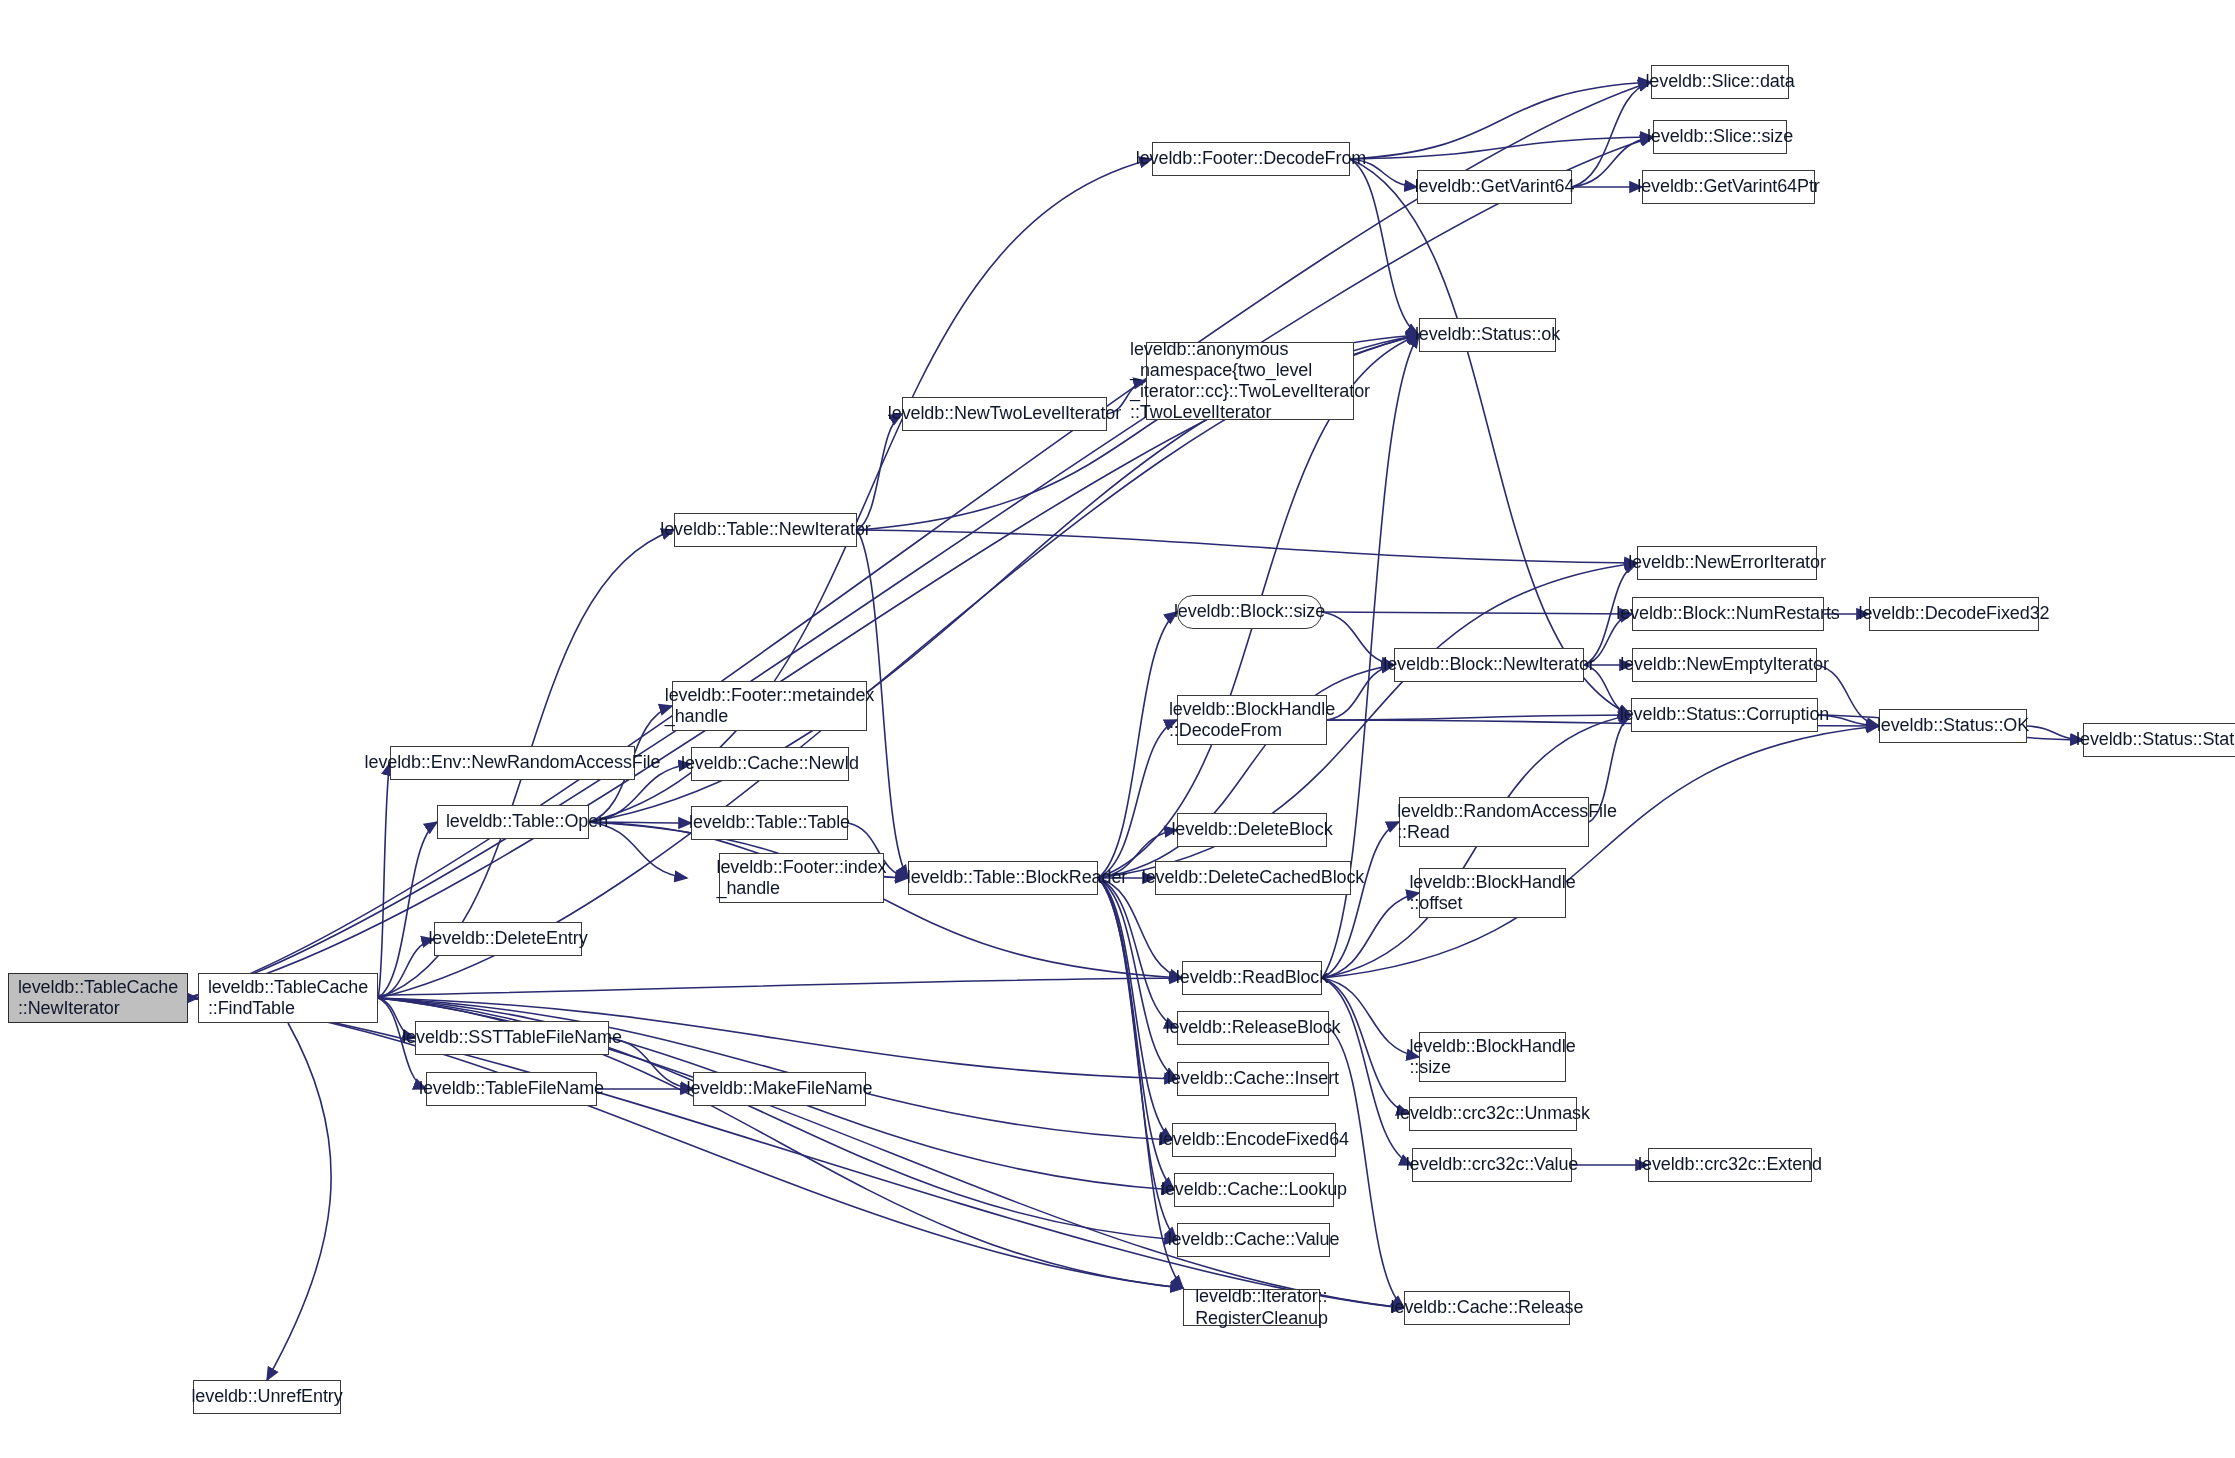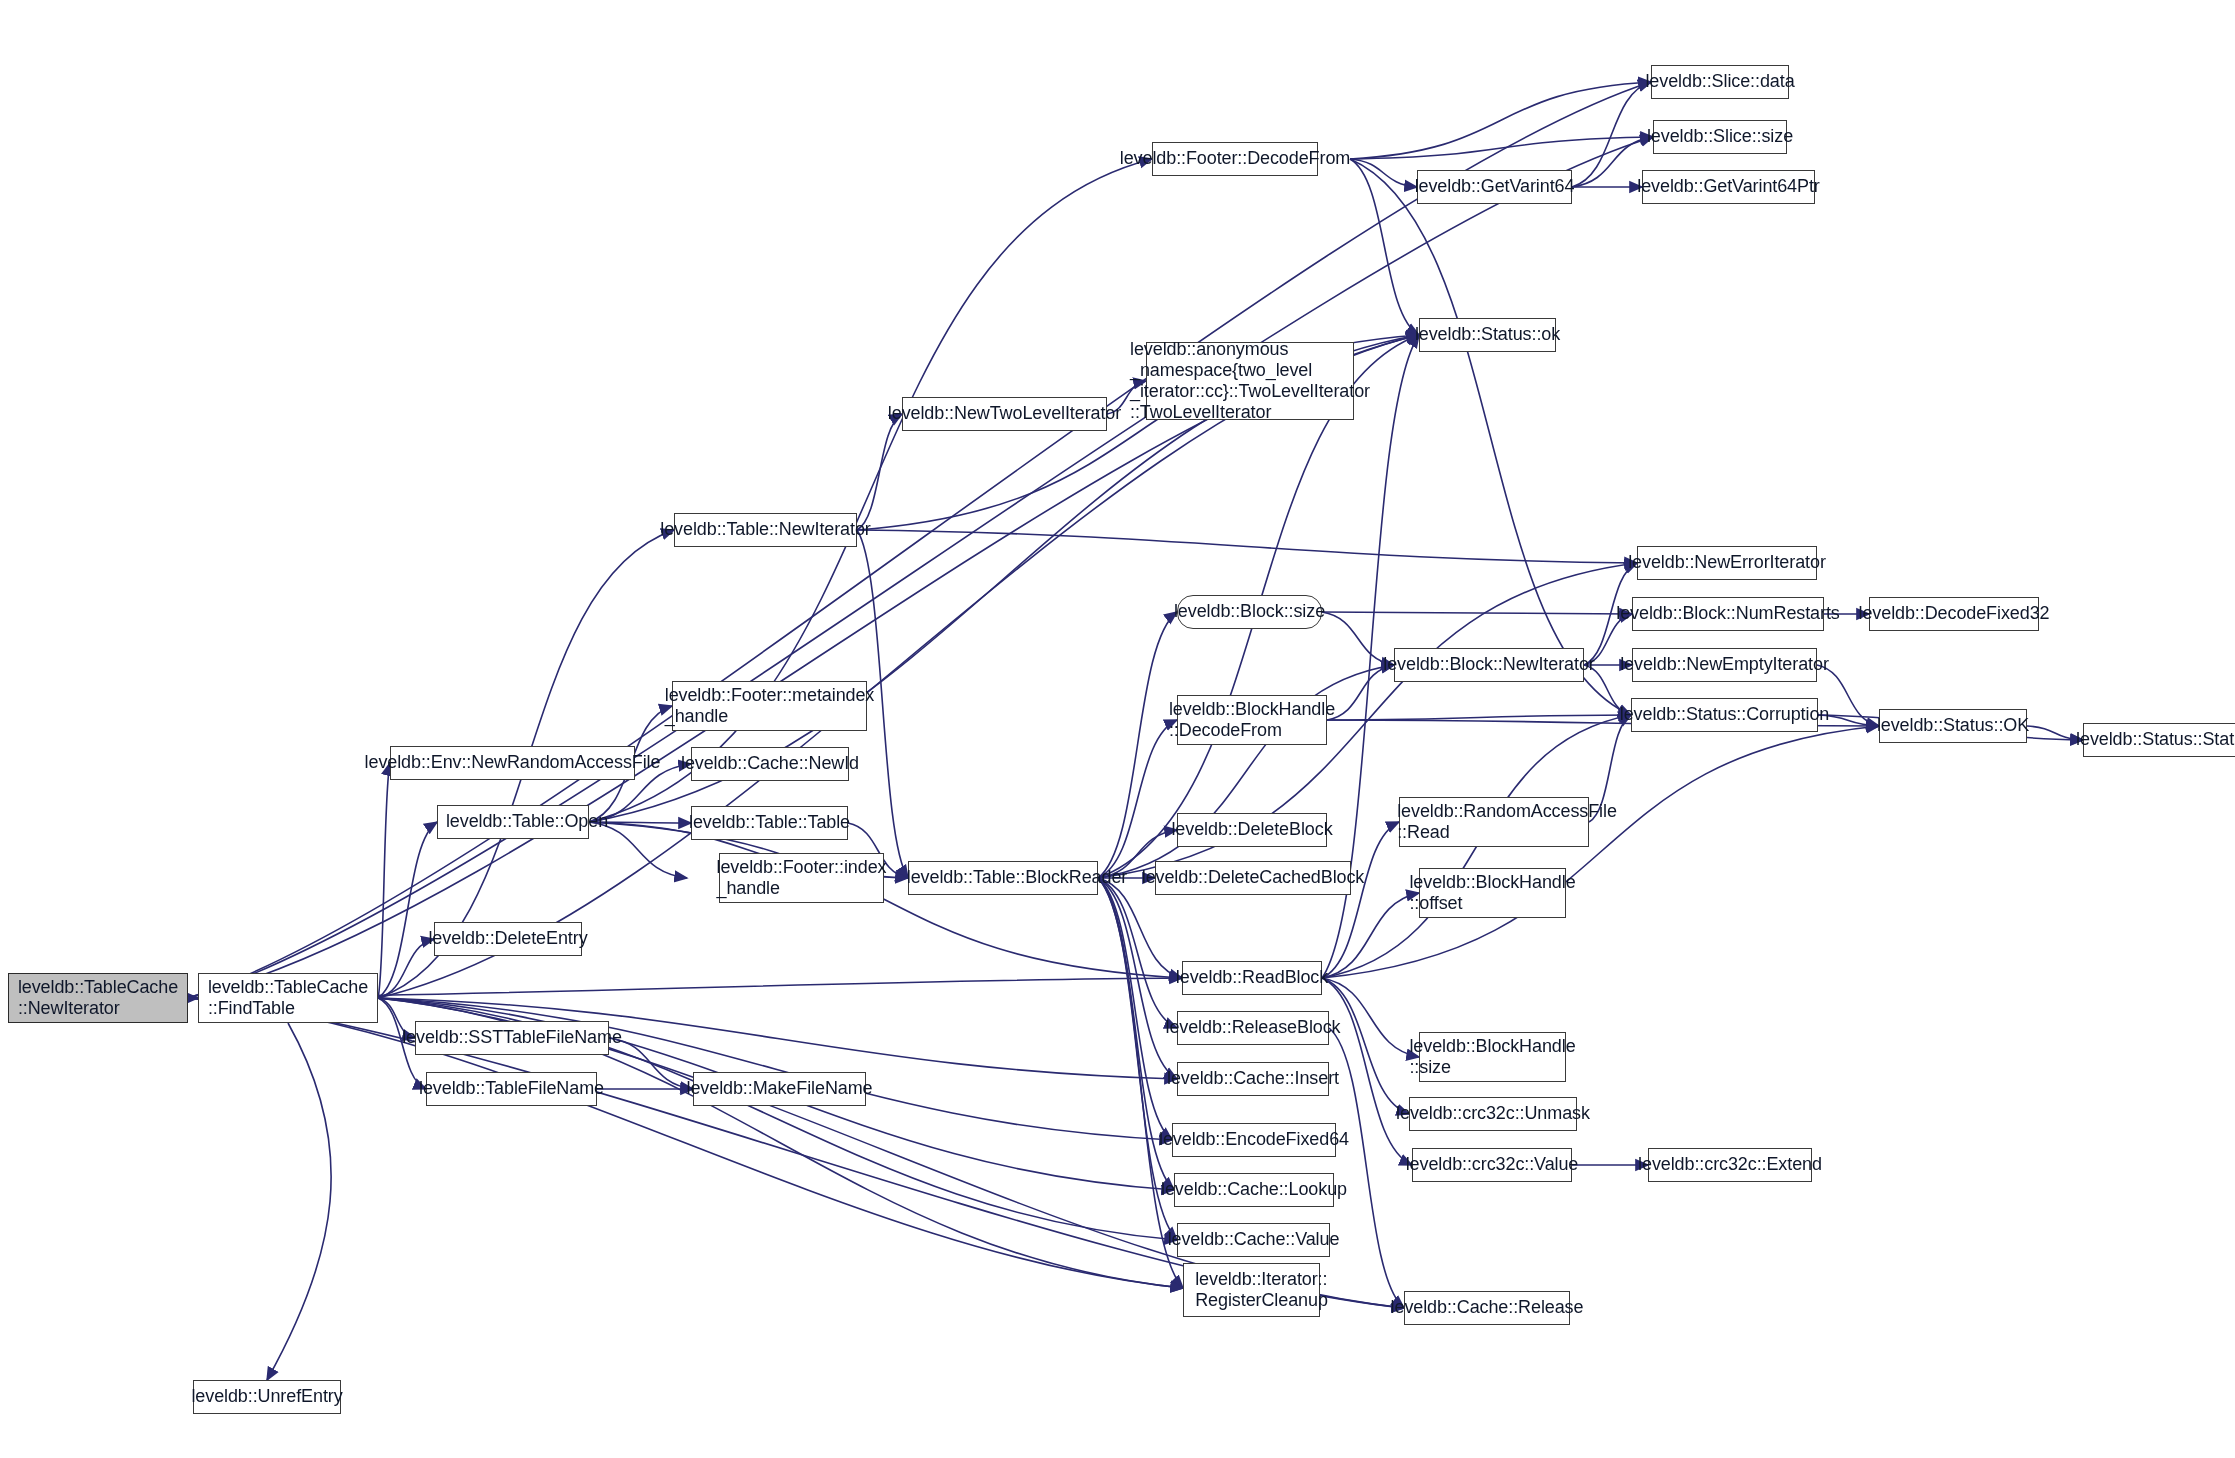--- a/index.html
+++ b/index.html
@@ -127,38 +127,38 @@
       <div class="node" style="left: 691px; top: 806px; width: 157px; height: 34px;">leveldb::Table::Table</div>
       <div class="node" style="left: 687px; top: 853px; width: 165px; height: 50px; margin-left: 32px;">leveldb::Footer::index
 _handle</div>
       <div class="node" style="left: 674px; top: 513px; width: 183px; height: 34px;">leveldb::Table::NewIterator</div>
       <div class="node" style="left: 908px; top: 861px; width: 190px; height: 34px; padding-left: 28px;">leveldb::Table::BlockReader</div>
       <div class="node" style="left: 902px; top: 397px; width: 205px; height: 34px;">leveldb::NewTwoLevelIterator</div>
       <div class="node" style="left: 1146px; top: 342px; width: 208px; height: 78px;">leveldb::anonymous
 _namespace{two_level
 _iterator::cc}::TwoLevelIterator
 ::TwoLevelIterator</div>
-      <div class="node" style="left: 1152px; top: 142px; width: 166px; height: 34px;">leveldb::Footer::DecodeFrom</div>
+      <div class="node" style="left: 1152px; top: 142px; width: 198px; height: 34px;">leveldb::Footer::DecodeFrom</div>
       <div class="node" style="left: 1417px; top: 170px; width: 155px; height: 34px;">leveldb::GetVarint64</div>
       <div class="node" style="left: 1642px; top: 170px; width: 173px; height: 34px;">leveldb::GetVarint64Ptr</div>
       <div class="node" style="left: 1651px; top: 65px; width: 138px; height: 34px;">leveldb::Slice::data</div>
       <div class="node" style="left: 1653px; top: 120px; width: 134px; height: 34px;">leveldb::Slice::size</div>
       <div class="node" style="left: 1419px; top: 318px; width: 137px; height: 34px;">leveldb::Status::ok</div>
       <div class="node" style="left: 1177px; top: 595px; width: 145px; height: 34px; border-radius: 16px;">leveldb::Block::size</div>
       <div class="node" style="left: 1177px; top: 695px; width: 150px; height: 50px;">leveldb::BlockHandle
 ::DecodeFrom</div>
       <div class="node" style="left: 1177px; top: 813px; width: 150px; height: 34px;">leveldb::DeleteBlock</div>
       <div class="node" style="left: 1155px; top: 861px; width: 196px; height: 34px;">leveldb::DeleteCachedBlock</div>
       <div class="node" style="left: 1182px; top: 961px; width: 140px; height: 34px;">leveldb::ReadBlock</div>
       <div class="node" style="left: 1177px; top: 1011px; width: 152px; height: 34px;">leveldb::ReleaseBlock</div>
       <div class="node" style="left: 1177px; top: 1062px; width: 152px; height: 34px;">leveldb::Cache::Insert</div>
       <div class="node" style="left: 1172px; top: 1123px; width: 164px; height: 34px;">leveldb::EncodeFixed64</div>
       <div class="node" style="left: 1174px; top: 1173px; width: 160px; height: 34px;">leveldb::Cache::Lookup</div>
       <div class="node" style="left: 1177px; top: 1223px; width: 153px; height: 34px;">leveldb::Cache::Value</div>
-      <div class="node" style="left: 1183px; top: 1263px; width: 137px; height: 54px; padding-left: 20px;">leveldb::Iterator::
+      <div class="node" style="left: 1183px; top: 1289px; width: 137px; height: 37px; padding-left: 20px;">leveldb::Iterator::
 RegisterCleanup</div>
       <div class="node" style="left: 1399px; top: 797px; width: 190px; height: 50px; padding-left: 26px;">leveldb::RandomAccessFile
 ::Read</div>
       <div class="node" style="left: 1419px; top: 868px; width: 147px; height: 50px;">leveldb::BlockHandle
 ::offset</div>
       <div class="node" style="left: 1419px; top: 1032px; width: 147px; height: 50px;">leveldb::BlockHandle
 ::size</div>
       <div class="node" style="left: 1409px; top: 1097px; width: 168px; height: 34px;">leveldb::crc32c::Unmask</div>
       <div class="node" style="left: 1412px; top: 1148px; width: 160px; height: 34px;">leveldb::crc32c::Value</div>
       <div class="node" style="left: 1648px; top: 1148px; width: 164px; height: 34px;">leveldb::crc32c::Extend</div>

